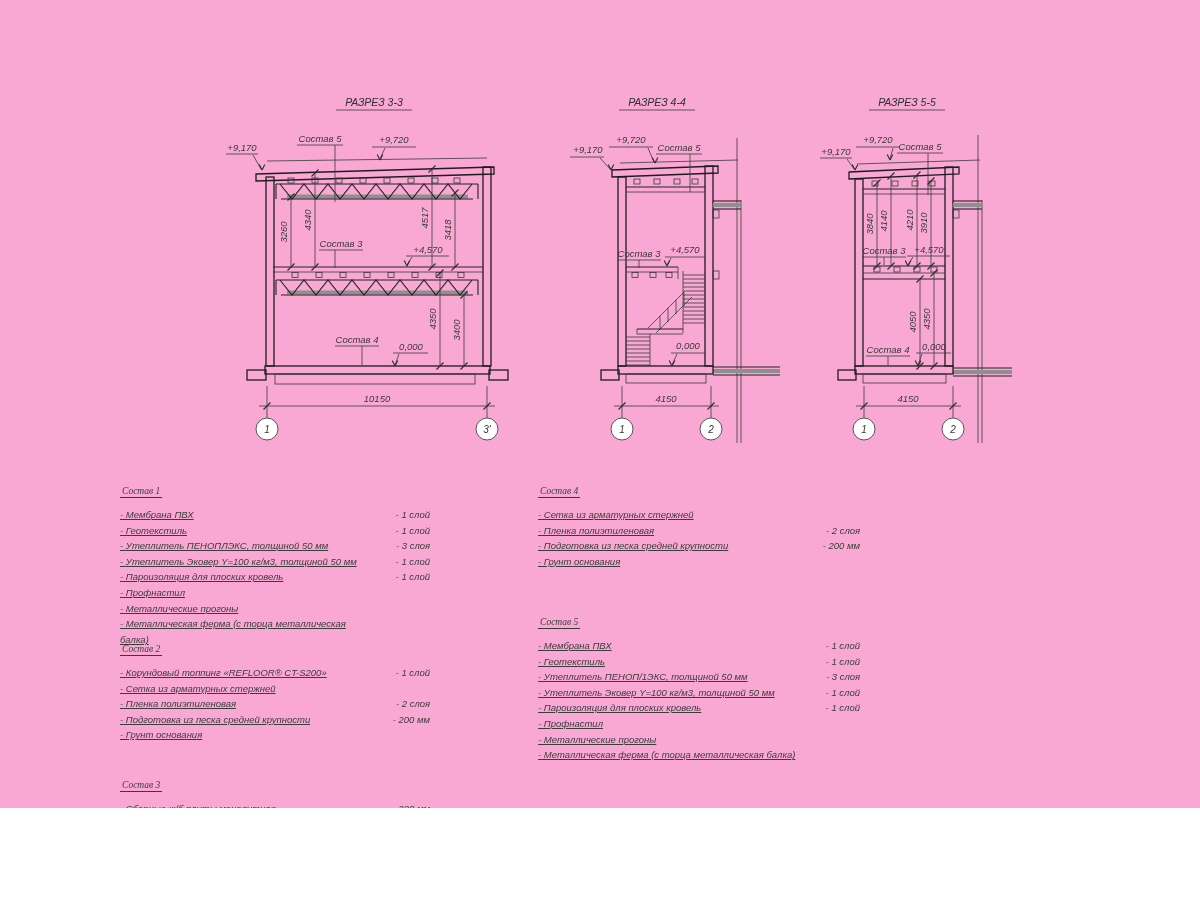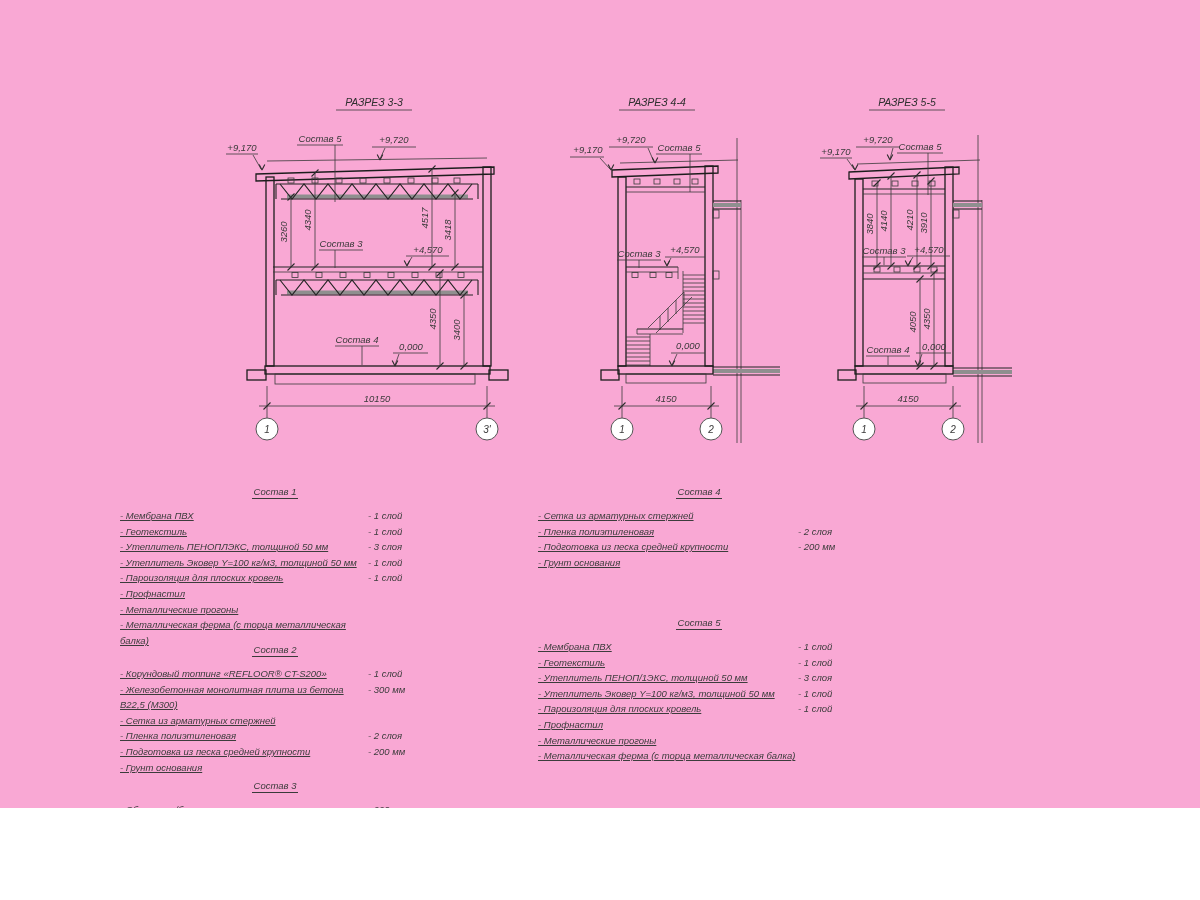--- a/index.html
+++ b/index.html
@@ -9,25 +9,25 @@
   svg .ln  {stroke:#3a3a3a;stroke-width:0.8;fill:none;}
   svg .lnb {stroke:#1d1d1d;stroke-width:1.3;fill:none;}
   svg .lnm {stroke:#242424;stroke-width:1.1;fill:none;}
   svg .gray{stroke:#8f8f8f;stroke-width:4;fill:none;}
   svg .tick{stroke:#2c2c2c;stroke-width:1.1;fill:none;}
   svg text.t {font:italic 9.5px "Liberation Sans",sans-serif;fill:#3a3a3a;}
   svg text.tt{font:italic 10.5px "Liberation Sans",sans-serif;fill:#303030;}
   svg text.ta{font:italic 10px "Liberation Sans",sans-serif;fill:#3a3a3a;}
   
   .comp{position:absolute;font:italic 9.5px "Liberation Sans",sans-serif;color:#3c3c3c;}
-  .ctitle{text-align:center;margin-bottom:11px;}
+  .ctitle{text-align:left;margin-bottom:11px;font-family:Liberation Serif, serif;}
   .ctitle span{border-bottom:1px solid #3a3a3a;padding:0 2px 1px;}
   .crow{display:flex;line-height:15.6px;}
   .cname{flex:1;text-decoration:underline;}
-  .cval{width:62px;flex:none;}
+  .cval{width:62px;flex:none;text-align:right;}
   .bottom-edge{position:absolute;left:0;top:893px;width:1200px;height:2px;background:#bdbdbd;}
 </style>
 </head>
 <body>
 
 <div class="canvas">
 
 <svg width="1200" height="900" viewBox="0 0 1200 900" style="position:absolute;left:0;top:0;">
   <defs>
     <pattern id="wf" width="4" height="4" patternUnits="userSpaceOnUse" patternTransform="rotate(45)">
@@ -511,24 +511,20 @@
       </div>
   </div>
 
   <div class="comp" style="left:120px;top:644px;width:310px;">
     <div class="ctitle"><span>Состав 2</span></div>
     <div class="crow">
         <span class="cname">- Корундовый топпинг «REFLOOR® CT-S200»</span>
         <span class="cval">- 1 слой</span>
       </div>
     <div class="crow">
-        <span class="cname">- Железобетонная монолитная плита из бетона В22,5 (М300)</span>
-        <span class="cval">- 300 мм</span>
-      </div>
-    <div class="crow">
         <span class="cname">- Сетка из арматурных стержней</span>
         <span class="cval"></span>
       </div>
     <div class="crow">
         <span class="cname">- Пленка полиэтиленовая</span>
         <span class="cval">- 2 слоя</span>
       </div>
     <div class="crow">
         <span class="cname">- Подготовка из песка средней крупности</span>
         <span class="cval">- 200 мм</span>

